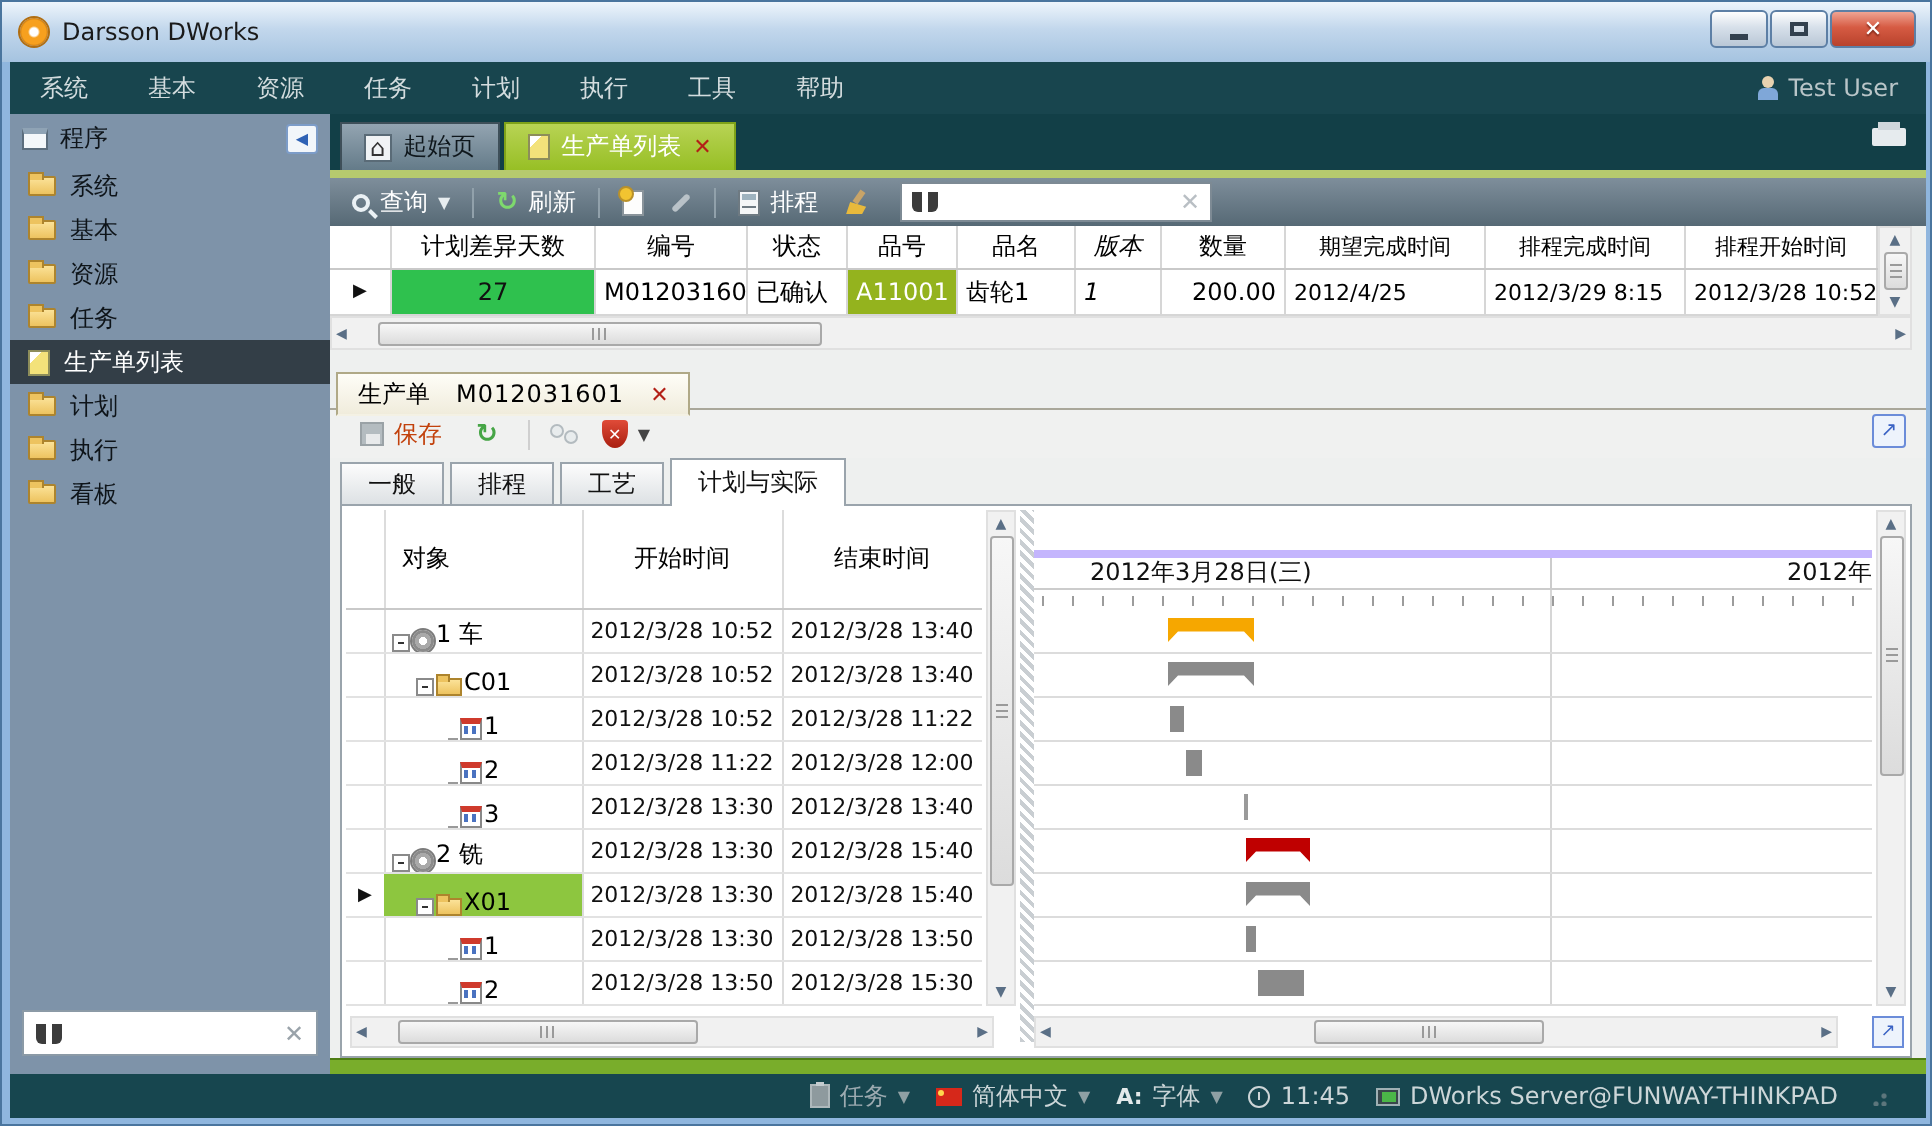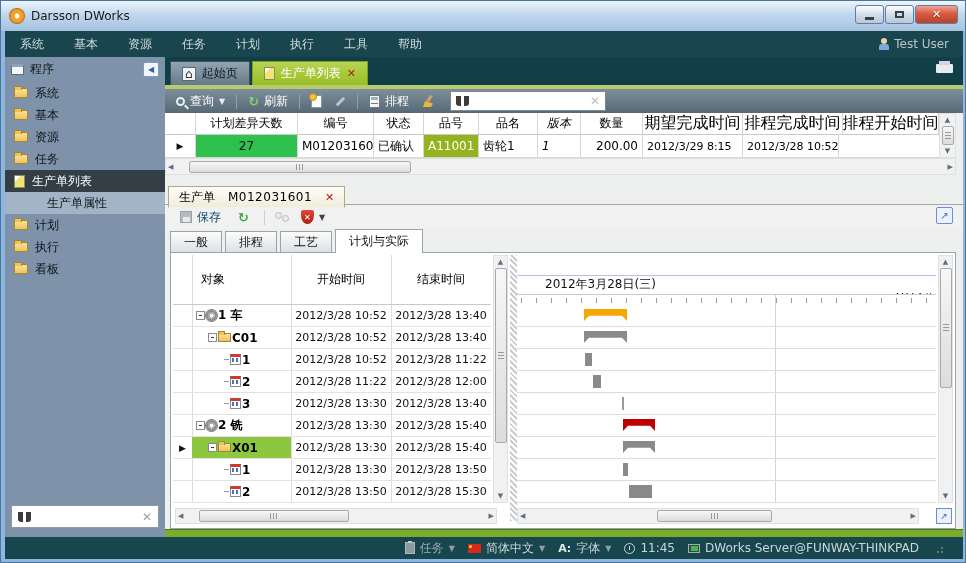--- a/index.html
+++ b/index.html
@@ -90,21 +90,21 @@
   .grid{position:absolute;left:0;top:56px;width:774px;height:45px;background:#fff;}
   .grid-head,.grid-row{display:flex;}
   .grid-head{height:22px;border-bottom:1px solid #c9c9c9;}
   .gh,.gc{border-right:1px solid #d6d6d6;display:flex;align-items:center;overflow:hidden;white-space:nowrap;}
   .gh{justify-content:center;color:#000;}
   .grid-row{height:23px;border-bottom:1px solid #d6d6d6;}
   .gc{padding:0 4px;}
   .w-sel{width:31px;justify-content:center;padding:0;}
   .w1{width:102px;}.w2{width:76px;}.w3{width:50px;}.w4{width:55px;}.w5{width:59px;}.w6{width:43px;font-style:italic;}
   .w7{width:62px;}.w8{width:100px;font-size:11px;}.w9{width:100px;font-size:11px;}.w10{width:96px;font-size:11px;}
-  .gh.w8,.gh.w9,.gh.w10{font-size:16px;font-family:Liberation Serif, serif;}
+  .gh.w8,.gh.w9,.gh.w10{font-size:11px;font-family:Liberation Serif, serif;}
   .gc.center{justify-content:center;}
   .gc.right{justify-content:flex-end;}
   .row-marker{font-size:9px;color:#111;}
 
   
   .sb{background:#f1f1f1;border:1px solid #e0e0e0;position:absolute;}
   .sb-btn{color:#5a6f86;font-size:7px;display:flex;align-items:center;justify-content:center;}
   .sb-thumb{background:linear-gradient(#f7f7f7,#dcdcdc);border:1px solid #a9a9a9;border-radius:2px;position:relative;}
   .sb-thumb::after{content:"";position:absolute;left:50%;top:50%;transform:translate(-50%,-50%);}
   .h .sb-thumb{height:12px;}
@@ -117,21 +117,21 @@
   .grid-hscroll{left:0;top:101px;width:791px;height:17px;}
 
   
   .subtab-row{position:absolute;left:0;top:125px;width:100%;height:23px;background:#eef0ef;border-bottom:1px solid #a9a79a;}
   .subtab{position:absolute;left:3px;top:4px;height:22px;display:flex;align-items:center;gap:13px;padding:0 10px;
           background:linear-gradient(#fefdf7,#f0ecdc);border:1px solid #b0a987;border-bottom:1px solid #f4f1e4;z-index:2;}
   .subtab .code{letter-spacing:0.5px;}
   .subtoolbar{position:absolute;left:0;top:148px;width:100%;height:24px;background:#f0f1f0;display:flex;align-items:center;padding:0 10px;gap:7px;}
   .disk-icon{width:12px;height:12px;background:#b4bcc0;border:1px solid #9aa2a6;position:relative;}
   .disk-icon::after{content:"";position:absolute;left:2px;bottom:0;width:7px;height:5px;background:#e8eaeb;}
-  .dim{color:#0c4a6e;}
+  .dim{color:#c2410c;}
   .tsep2{width:1px;height:15px;background:#cfcfcf;margin:0 3px;}
   .node-icon{width:14px;height:10px;position:relative;opacity:0.45;}
   .node-icon::before,.node-icon::after{content:"";position:absolute;width:5px;height:5px;border:1px solid #6a7a86;border-radius:50%;background:#dfe6ea;}
   .node-icon::before{left:0;top:0;}
   .node-icon::after{right:0;bottom:0;}
   .shield-icon{width:13px;height:14px;background:linear-gradient(#e04b38,#a91f10);border-radius:2px 2px 50% 50%/2px 2px 62% 62%;
                color:#fff;font-size:8px;font-weight:bold;display:flex;align-items:center;justify-content:center;}
   .caret-dark{font-size:8px;color:#444;}
   .external-icon{position:absolute;right:10px;top:2px;width:17px;height:17px;border:1px solid #6b8cd9;background:#edf3fc;
                  color:#3a62c4;font-size:10px;display:flex;align-items:center;justify-content:center;border-radius:2px;}
@@ -147,21 +147,21 @@
   .treetable{position:absolute;left:2px;top:2px;width:318px;height:248px;
              background-image:linear-gradient(#dcdcdc,#dcdcdc),linear-gradient(#dcdcdc,#dcdcdc),linear-gradient(#dcdcdc,#dcdcdc);
              background-size:1px 100%;background-position:19px 0,118px 0,218px 0;background-repeat:no-repeat;}
   .tt-head{position:absolute;left:0;top:0;width:100%;height:50px;border-bottom:1px solid #c9c9c9;display:flex;}
   .th-sel{width:19px;}
   .th-obj{width:99px;display:flex;align-items:center;padding-left:9px;}
   .th-time{width:100px;display:flex;align-items:center;justify-content:center;}
   .tt-rows{position:absolute;left:0;top:50px;width:100%;}
   .tt-row{height:22px;display:flex;border-bottom:1px solid #e2e2e2;}
   .tc-sel{width:19px;display:flex;align-items:center;justify-content:center;font-size:9px;color:#111;}
-  .tc-obj{width:99px;display:flex;align-items:center;gap:1px;overflow:hidden;white-space:nowrap;font-weight:bold;}
+  .tc-obj{width:99px;display:flex;align-items:flex-end;gap:1px;overflow:hidden;white-space:nowrap;}
   .tc-time{width:100px;display:flex;align-items:center;justify-content:center;font-size:11px;color:#111;}
   .tt-row.sel .tc-obj{background:#8dc63f;}
   .ind1{padding-left:4px;}.ind2{padding-left:16px;}.ind3{padding-left:32px;}
   .expand-box{width:9px;height:9px;border:1px solid #8a8a8a;background:#fff;position:relative;flex:0 0 auto;}
   .expand-box::after{content:"";position:absolute;left:2px;top:3px;width:3px;height:1px;background:#333;}
   .conn{width:5px;height:1px;background:#9a9a9a;flex:0 0 auto;}
   .gear-icon{width:11px;height:11px;border-radius:50%;flex:0 0 auto;
              background:radial-gradient(circle,#ffffff 0 2px,#a9a9a9 2px 4px,#8b8b8b 4px);box-shadow:0 0 0 1px #7b7b7b;}
   .tfolder{width:13px;height:9px;background:linear-gradient(#fbe298,#edc35f);border:1px solid #ad842d;position:relative;flex:0 0 auto;}
   .tfolder::before{content:"";position:absolute;left:-1px;top:-3px;width:5px;height:3px;background:#edc35f;border:1px solid #ad842d;border-bottom:none;}
@@ -170,21 +170,21 @@
   .tt-vscroll{left:322px;top:2px;width:15px;height:248px;}
   .tt-vscroll .sb-thumb{flex:0 0 175px;}
   .tt-hscroll{left:4px;bottom:4px;width:322px;height:16px;}
   .tt-hscroll .sb-thumb{width:150px;margin-left:14px;}
 
   .splitter{position:absolute;left:339px;top:2px;width:7px;height:266px;
             background:repeating-linear-gradient(45deg,#c9ced2 0 2px,#ffffff 2px 4px);}
 
   
   .gantt{position:absolute;left:346px;top:2px;width:419px;height:248px;overflow:hidden;background:#fff;}
-  .g-day{position:absolute;left:0;top:20px;width:100%;height:20px;border-top:1px solid #c4b5fd;border-bottom:1px solid #cccccc;display:flex;flex-direction:column;}
+  .g-day{position:absolute;left:0;top:20px;width:100%;height:20px;border-top:4px solid #c4b5fd;border-bottom:1px solid #cccccc;display:flex;}
   .g-d1{width:258px;display:flex;align-items:center;padding-left:28px;color:#111;}
   .g-d2{flex:1;border-left:1px solid #cccccc;display:flex;align-items:center;justify-content:flex-end;overflow:hidden;color:#111;}
   .g-ticks{position:absolute;left:4px;top:43px;width:100%;height:5px;
            background:repeating-linear-gradient(90deg,#9c9c9c 0 1px,transparent 1px 15px);}
   .g-body{position:absolute;left:0;top:50px;width:100%;height:198px;
           background:repeating-linear-gradient(180deg,transparent 0 21px,#dcdcdc 21px 22px);}
   .g-divider{position:absolute;left:258px;top:40px;bottom:0;width:1px;background:#d6d6d6;}
   .gbar{position:absolute;height:13px;}
   .gbar.summary{height:12px;clip-path:polygon(0 0,100% 0,100% 100%,calc(100% - 5px) 56%,5px 56%,0 100%);}
   .gantt-vscroll{left:767px;top:2px;width:15px;height:248px;}
@@ -272,23 +272,20 @@
       <span>资源</span>
     </div>
     <div class="side-item">
       <span class="folder-icon"></span>
       <span>任务</span>
     </div>
     <div class="side-item selected">
       <span class="doc-icon"></span>
       <span>生产单列表</span>
     </div>
-    <div class="side-item child">
-      <span>生产单属性</span>
-    </div>
     <div class="side-item">
       <span class="folder-icon"></span>
       <span>计划</span>
     </div>
     <div class="side-item">
       <span class="folder-icon"></span>
       <span>执行</span>
     </div>
     <div class="side-item">
       <span class="folder-icon"></span>
@@ -368,20 +365,21 @@
         <div class="gc w-sel">
             <span class="row-marker">▶</span>
           </div>
         <div class="gc w1 center" style="background:#2fc14e;color:#111;">27</div>
         <div class="gc w2">M012031601</div>
         <div class="gc w3">已确认</div>
         <div class="gc w4" style="background:#94b31e;color:#ffffff;">A11001</div>
         <div class="gc w5">齿轮1</div>
         <div class="gc w6">1</div>
         <div class="gc w7 right">200.00</div>
+        <div class="gc w8">2012/4/25</div>
         <div class="gc w9">2012/3/29 8:15</div>
         <div class="gc w10">2012/3/28 10:52</div>
       </div>
     </div>
     <div class="sb v grid-vscroll">
       <div class="sb-btn">▲</div>
       <div class="sb-thumb" style="flex:1"></div>
       <div class="sb-btn">▼</div>
     </div>
     <div class="sb h grid-hscroll">

